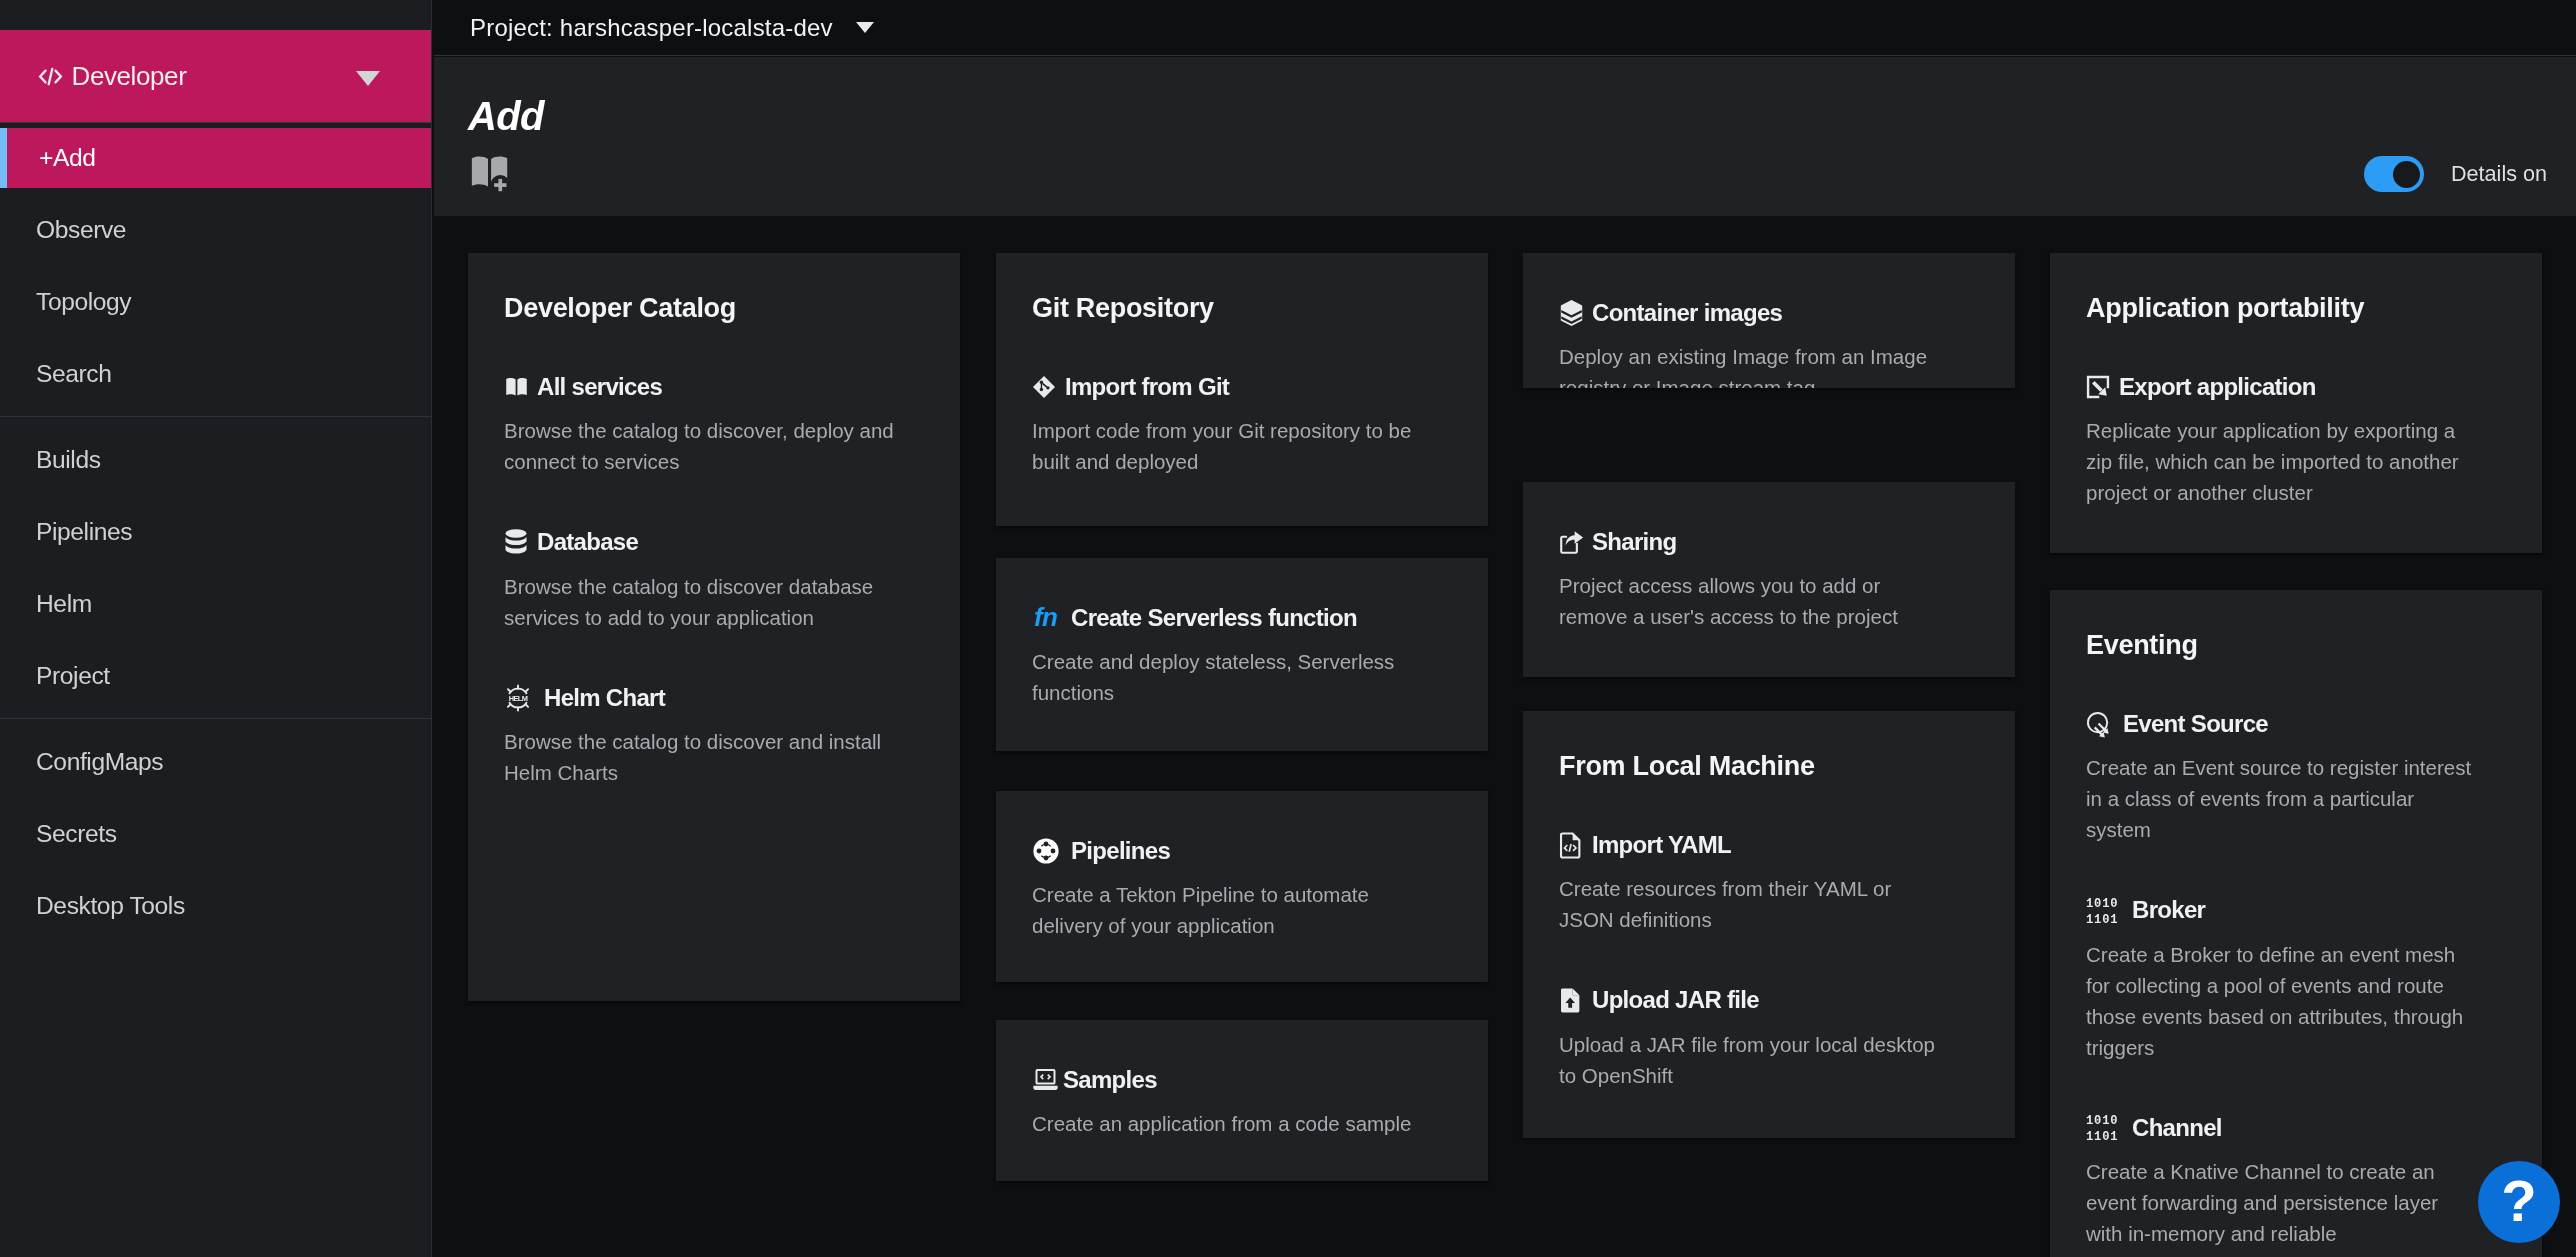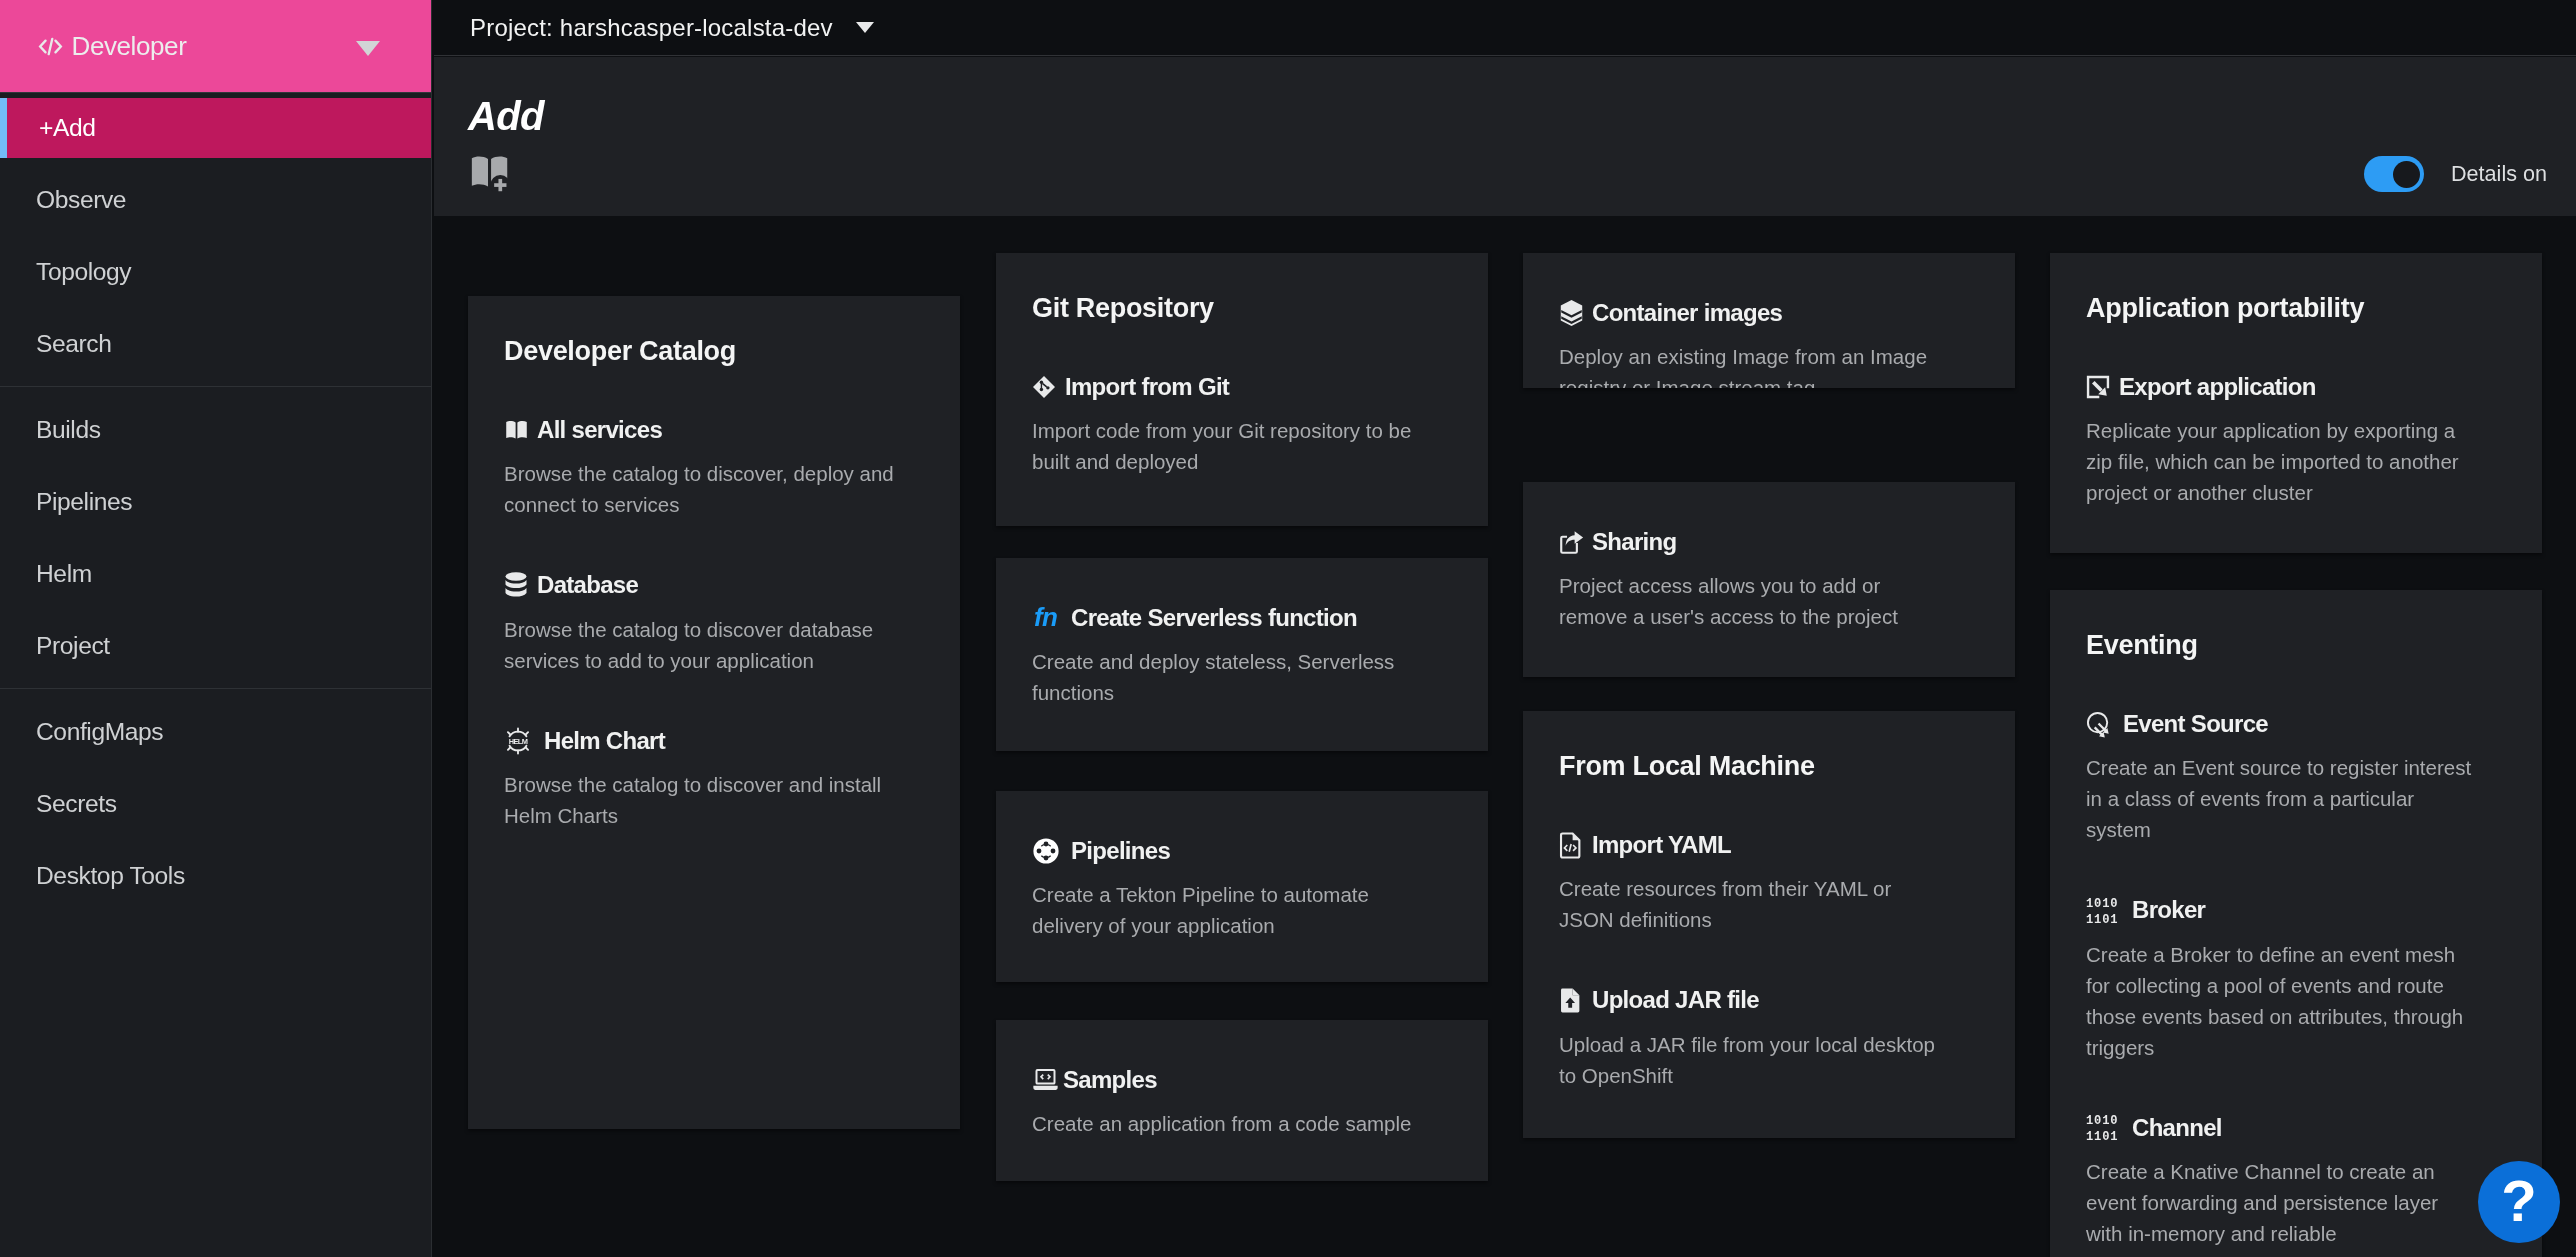--- a/index.html
+++ b/index.html
@@ -3,22 +3,22 @@
 <meta charset="utf-8">
 <style>
 * { margin:0; padding:0; box-sizing:border-box; }
 html,body { width:2576px; height:1257px; overflow:hidden; background:#0d0f12;
   font-family:"Liberation Sans", sans-serif; }
 body { position:relative; }
 
 
 .sidebar { position:absolute; left:0; top:0; width:432px; height:1257px;
   background:#1b1d21; border-right:1.5px solid #2b2e32; }
-.persp { height:93px; background:#ec4899; border-bottom:1.5px solid #33363a;
-  display:flex; align-items:center; position:relative; }
+.persp { height:93px; background:#be185d; border-bottom:1.5px solid #33363a;
+  display:flex; align-items:center; position:relative;margin-top:30px; }
 .persp .picon { margin-left:37px; width:27px; }
 .persp .ptxt { margin-left:7.5px; font-size:26px; color:#eceded; letter-spacing:-0.4px; }
 .persp .caret { position:absolute; left:356px; top:41px; width:0; height:0;
   border-left:12px solid transparent; border-right:12px solid transparent;
   border-top:15px solid #d2d4d6; }
 .nav { padding-top:5.2px; }
 .nav a { display:flex; align-items:center; height:60px; margin-bottom:12px;
   padding-left:36px; font-size:24.6px; color:#cfd1d3; letter-spacing:-0.4px; text-decoration:none; }
 .nav a.active { background:#be185d; border-left:7.5px solid #73bcf7; padding-left:32px; color:#fff; }
 .nav hr { border:none; border-top:1.5px solid #2e3135; margin:6px 0 12.7px 0; }
@@ -118,21 +118,21 @@
           <path d="M17 21.5 H25"></path>
         </g>
     </svg>
   </div>
 </div>
 <div class="toggle">
     <div class="knob"></div>
   </div>
 <div class="detailson">Details on</div>
 
-<div class="card" style="left:468px; top:253px; width:492px; height:833px;margin-top:43px;">
+<div class="card" style="left:468px; top:253px; width:492px; height:748px;">
   <div class="ct">Developer Catalog</div>
   <div class="tile">
     <div class="tt"><span class="ic">
       <svg class="i" width="25" height="25" viewBox="0 0 28 28">
         <path fill="#e8e9ea" d="M13 5 C10 3.1 5.5 3 2.5 4.5 V22.5 C5.5 21 10 21.1 13 23 Z"></path>
         <path fill="#e8e9ea" d="M15 5 C18 3.1 22.5 3 25.5 4.5 V22.5 C22.5 21 18 21.1 15 23 Z"></path>
       </svg>
         </span>All services</div>
     <div class="desc">Browse the catalog to discover, deploy and<br>connect to services</div>
   </div>

